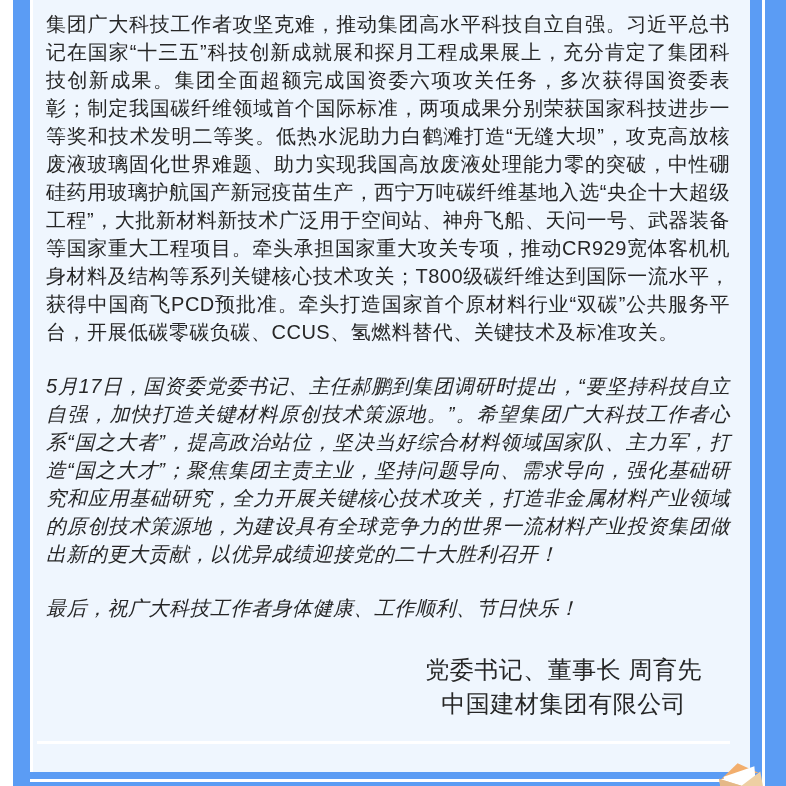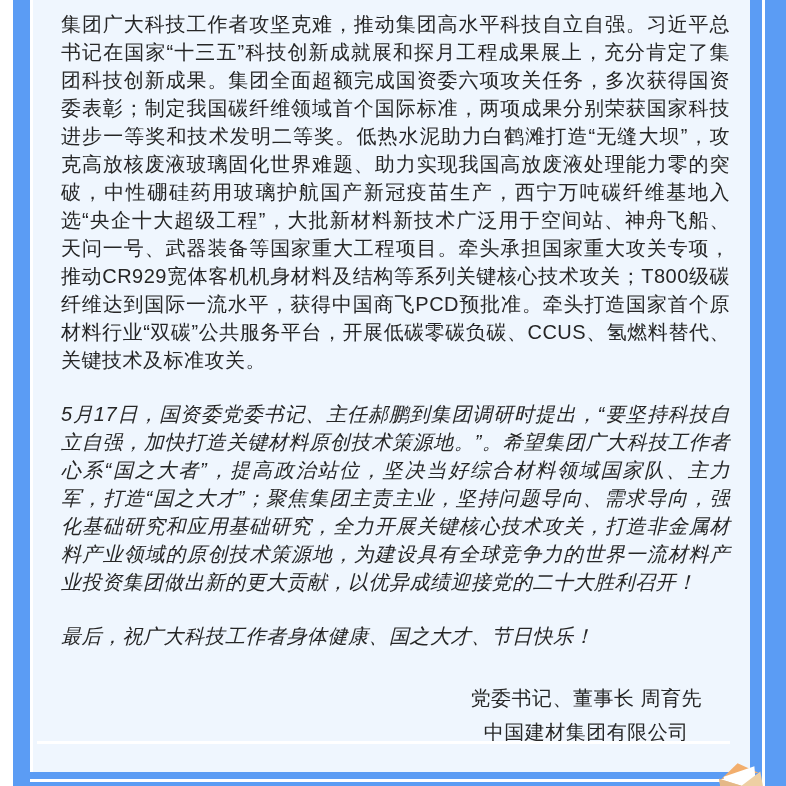--- a/index.html
+++ b/index.html
@@ -24,38 +24,38 @@
 
   
   .content-panel {
     position: absolute;
     left: 33px;
     top: 0;
     width: 717px;
     height: 772px;
     background: #eff6fe;
     box-sizing: border-box;
-    padding: 10px 20px 0 28px;
+    padding: 10px 20px 0 13px;
     color: #262626;
   }
   .para {
     margin: 0;
     font-size: 20px;
     line-height: 28px;
     letter-spacing: 0.5px;
     text-align: justify;
   }
   .para + .para { margin-top: 26px; font-style: italic; }
   .para-last { margin-top: 30px; }
 
   .signature-block {
     width: max-content;
     margin: 34px 28px 0 auto;
     text-align: center;
-    font-size: 20px;
+    font-size: 24px;
     line-height: 28px;
     letter-spacing: 0.5px;
   }
   .signature-block div { margin-bottom: 6px; }
 
   .footer-divider {
     position: absolute;
     left: 37px;
     top: 741px;
     width: 693px;
@@ -76,21 +76,21 @@
 
 <div class="frame frame-left"></div>
 <div class="frame frame-right-inner"></div>
 <div class="frame frame-right-outer"></div>
 <div class="frame frame-bottom-inner"></div>
 <div class="frame frame-bottom-outer"></div>
 
 <div class="content-panel">
   <p class="para">集团广大科技工作者攻坚克难，推动集团高水平科技自立自强。习近平总书记在国家“十三五”科技创新成就展和探月工程成果展上，充分肯定了集团科技创新成果。集团全面超额完成国资委六项攻关任务，多次获得国资委表彰；制定我国碳纤维领域首个国际标准，两项成果分别荣获国家科技进步一等奖和技术发明二等奖。低热水泥助力白鹤滩打造“无缝大坝”，攻克高放核废液玻璃固化世界难题、助力实现我国高放废液处理能力零的突破，中性硼硅药用玻璃护航国产新冠疫苗生产，西宁万吨碳纤维基地入选“央企十大超级工程”，大批新材料新技术广泛用于空间站、神舟飞船、天问一号、武器装备等国家重大工程项目。牵头承担国家重大攻关专项，推动CR929宽体客机机身材料及结构等系列关键核心技术攻关；T800级碳纤维达到国际一流水平，获得中国商飞PCD预批准。牵头打造国家首个原材料行业“双碳”公共服务平台，开展低碳零碳负碳、CCUS、氢燃料替代、关键技术及标准攻关。</p>
   <p class="para">5月17日，国资委党委书记、主任郝鹏到集团调研时提出，“要坚持科技自立自强，加快打造关键材料原创技术策源地。”。希望集团广大科技工作者心系“国之大者”，提高政治站位，坚决当好综合材料领域国家队、主力军，打造“国之大才”；聚焦集团主责主业，坚持问题导向、需求导向，强化基础研究和应用基础研究，全力开展关键核心技术攻关，打造非金属材料产业领域的原创技术策源地，为建设具有全球竞争力的世界一流材料产业投资集团做出新的更大贡献，以优异成绩迎接党的二十大胜利召开！</p>
-  <p class="para para-last">最后，祝广大科技工作者身体健康、国之大才、节日快乐！</p>
+  <p class="para para-last">最后，祝广大科技工作者身体健康、工作顺利、节日快乐！</p>
 
   <div class="signature-block">
     <div>党委书记、董事长  周育先</div>
     <div>中国建材集团有限公司</div>
   </div>
 </div>
 
 <div class="footer-divider"></div>
 
 <svg class="envelope" viewBox="0 0 52 34" aria-hidden="true">

